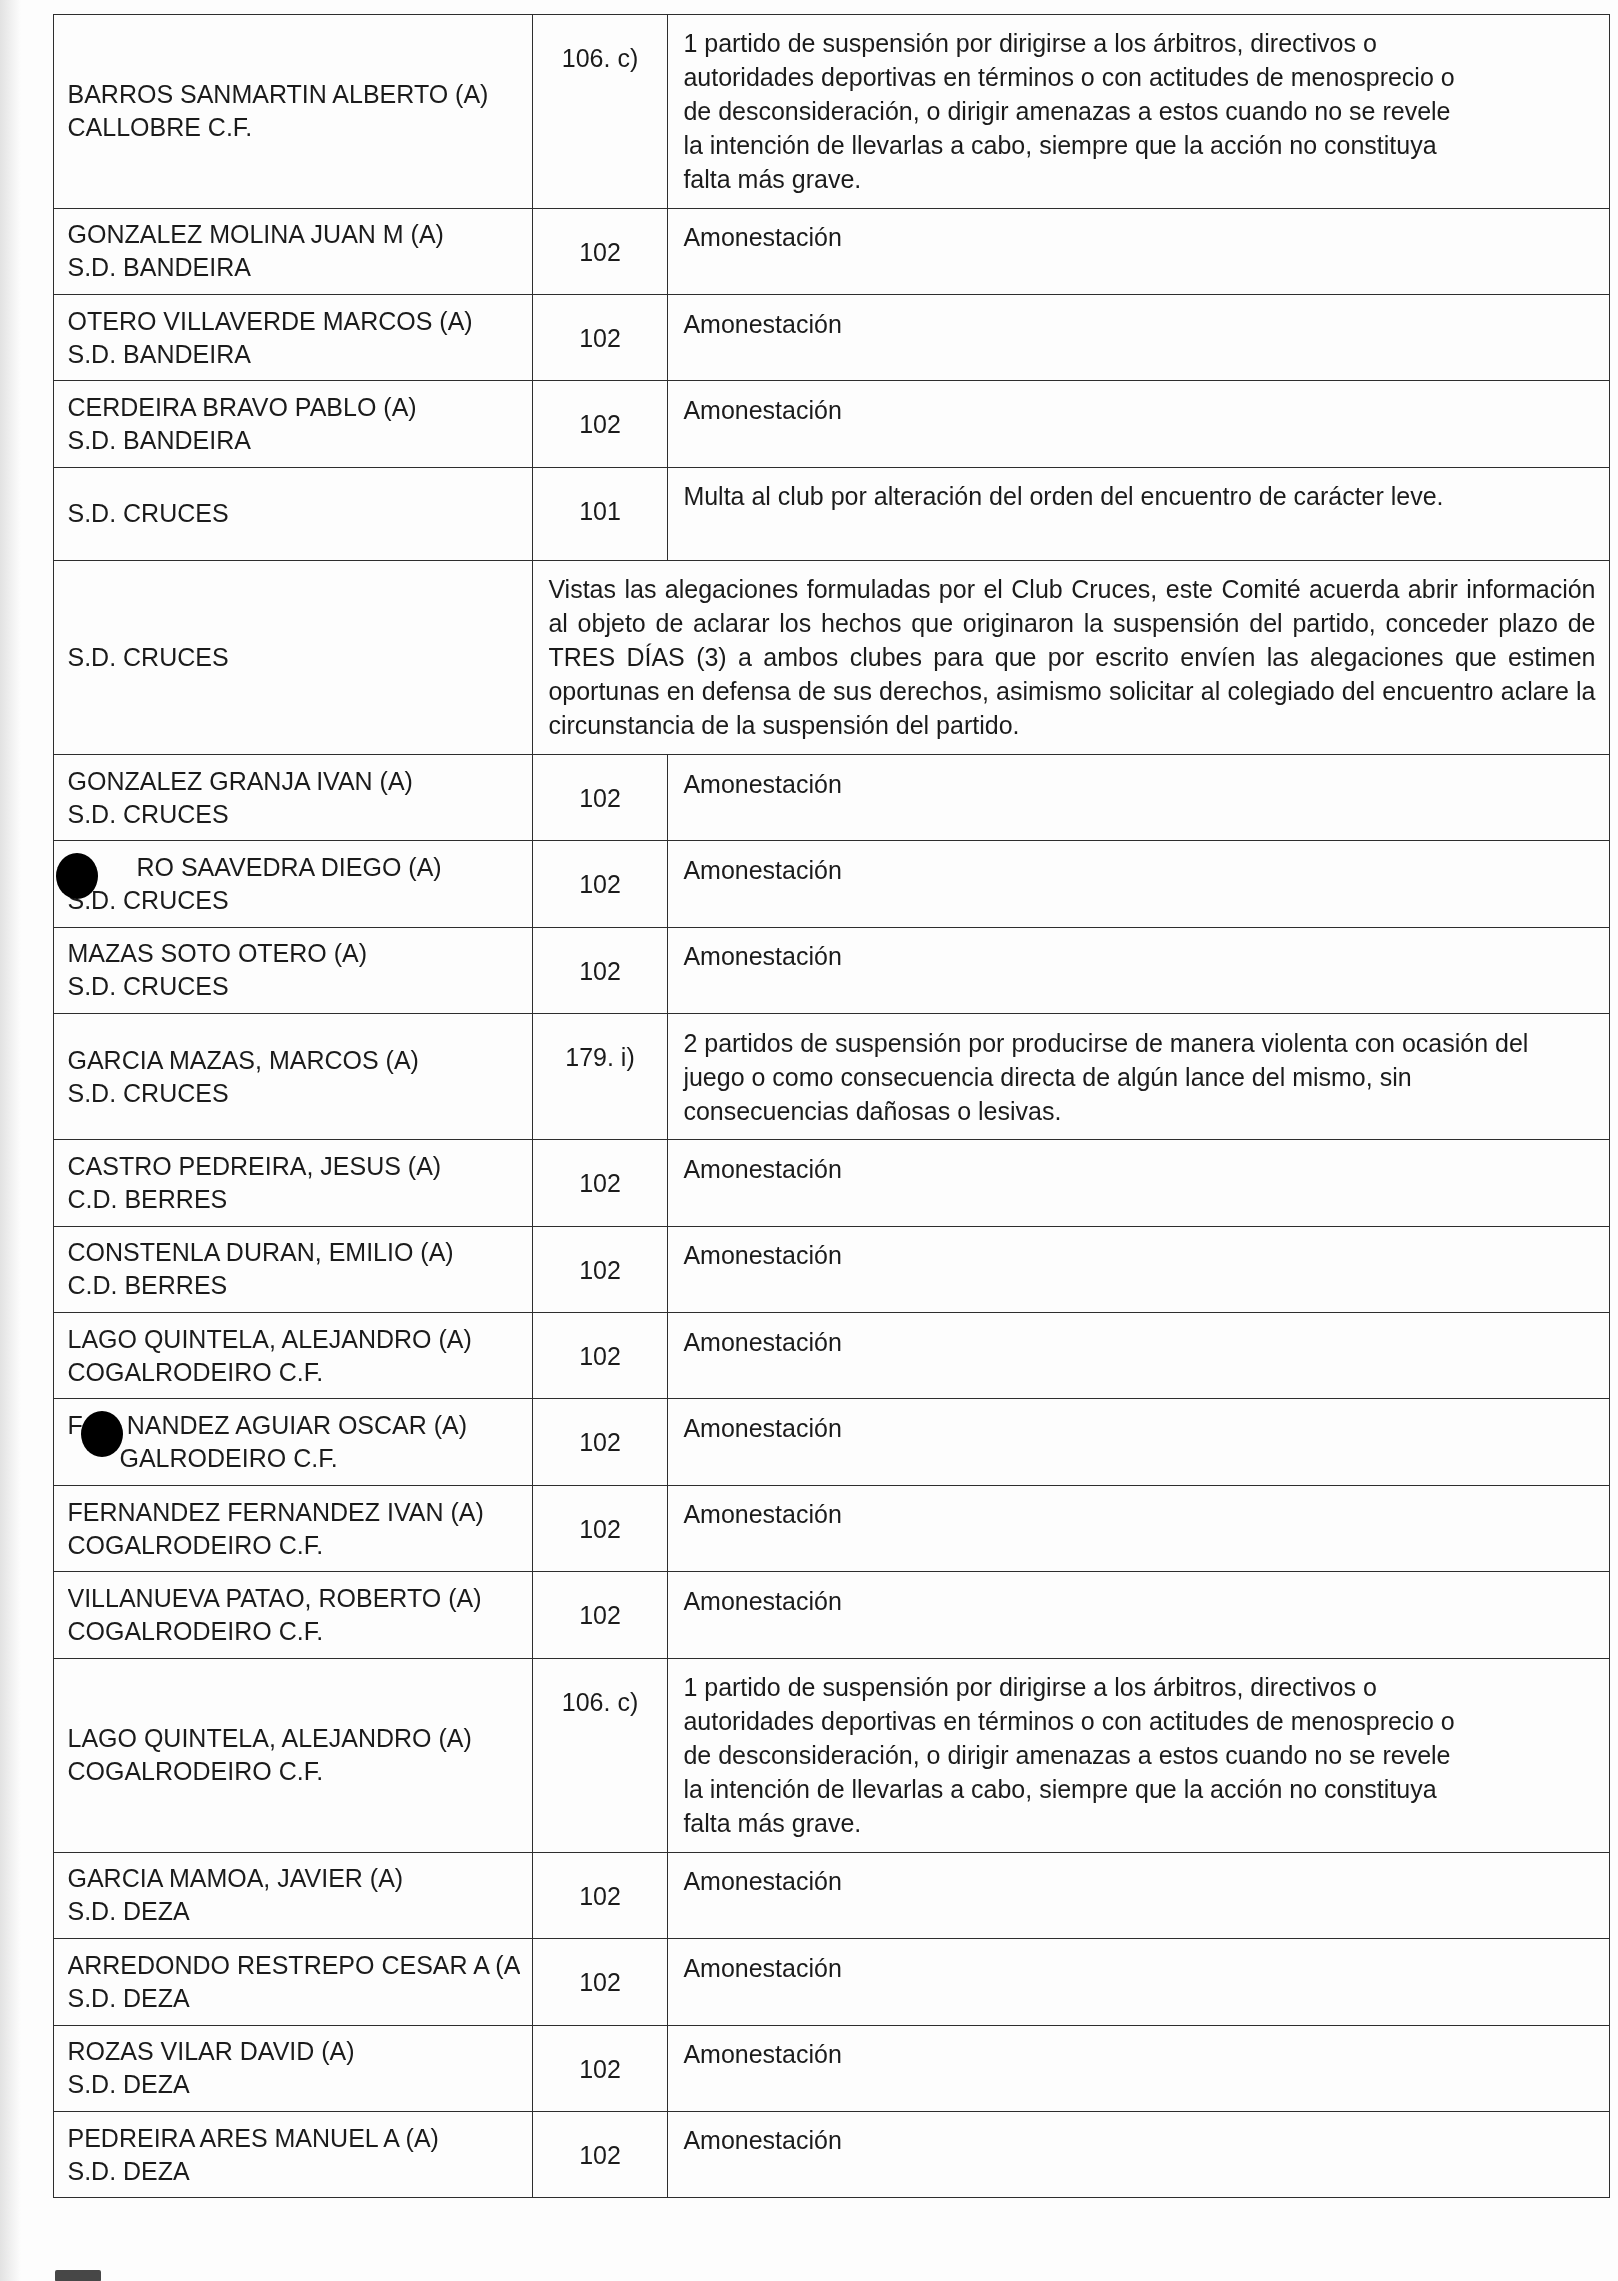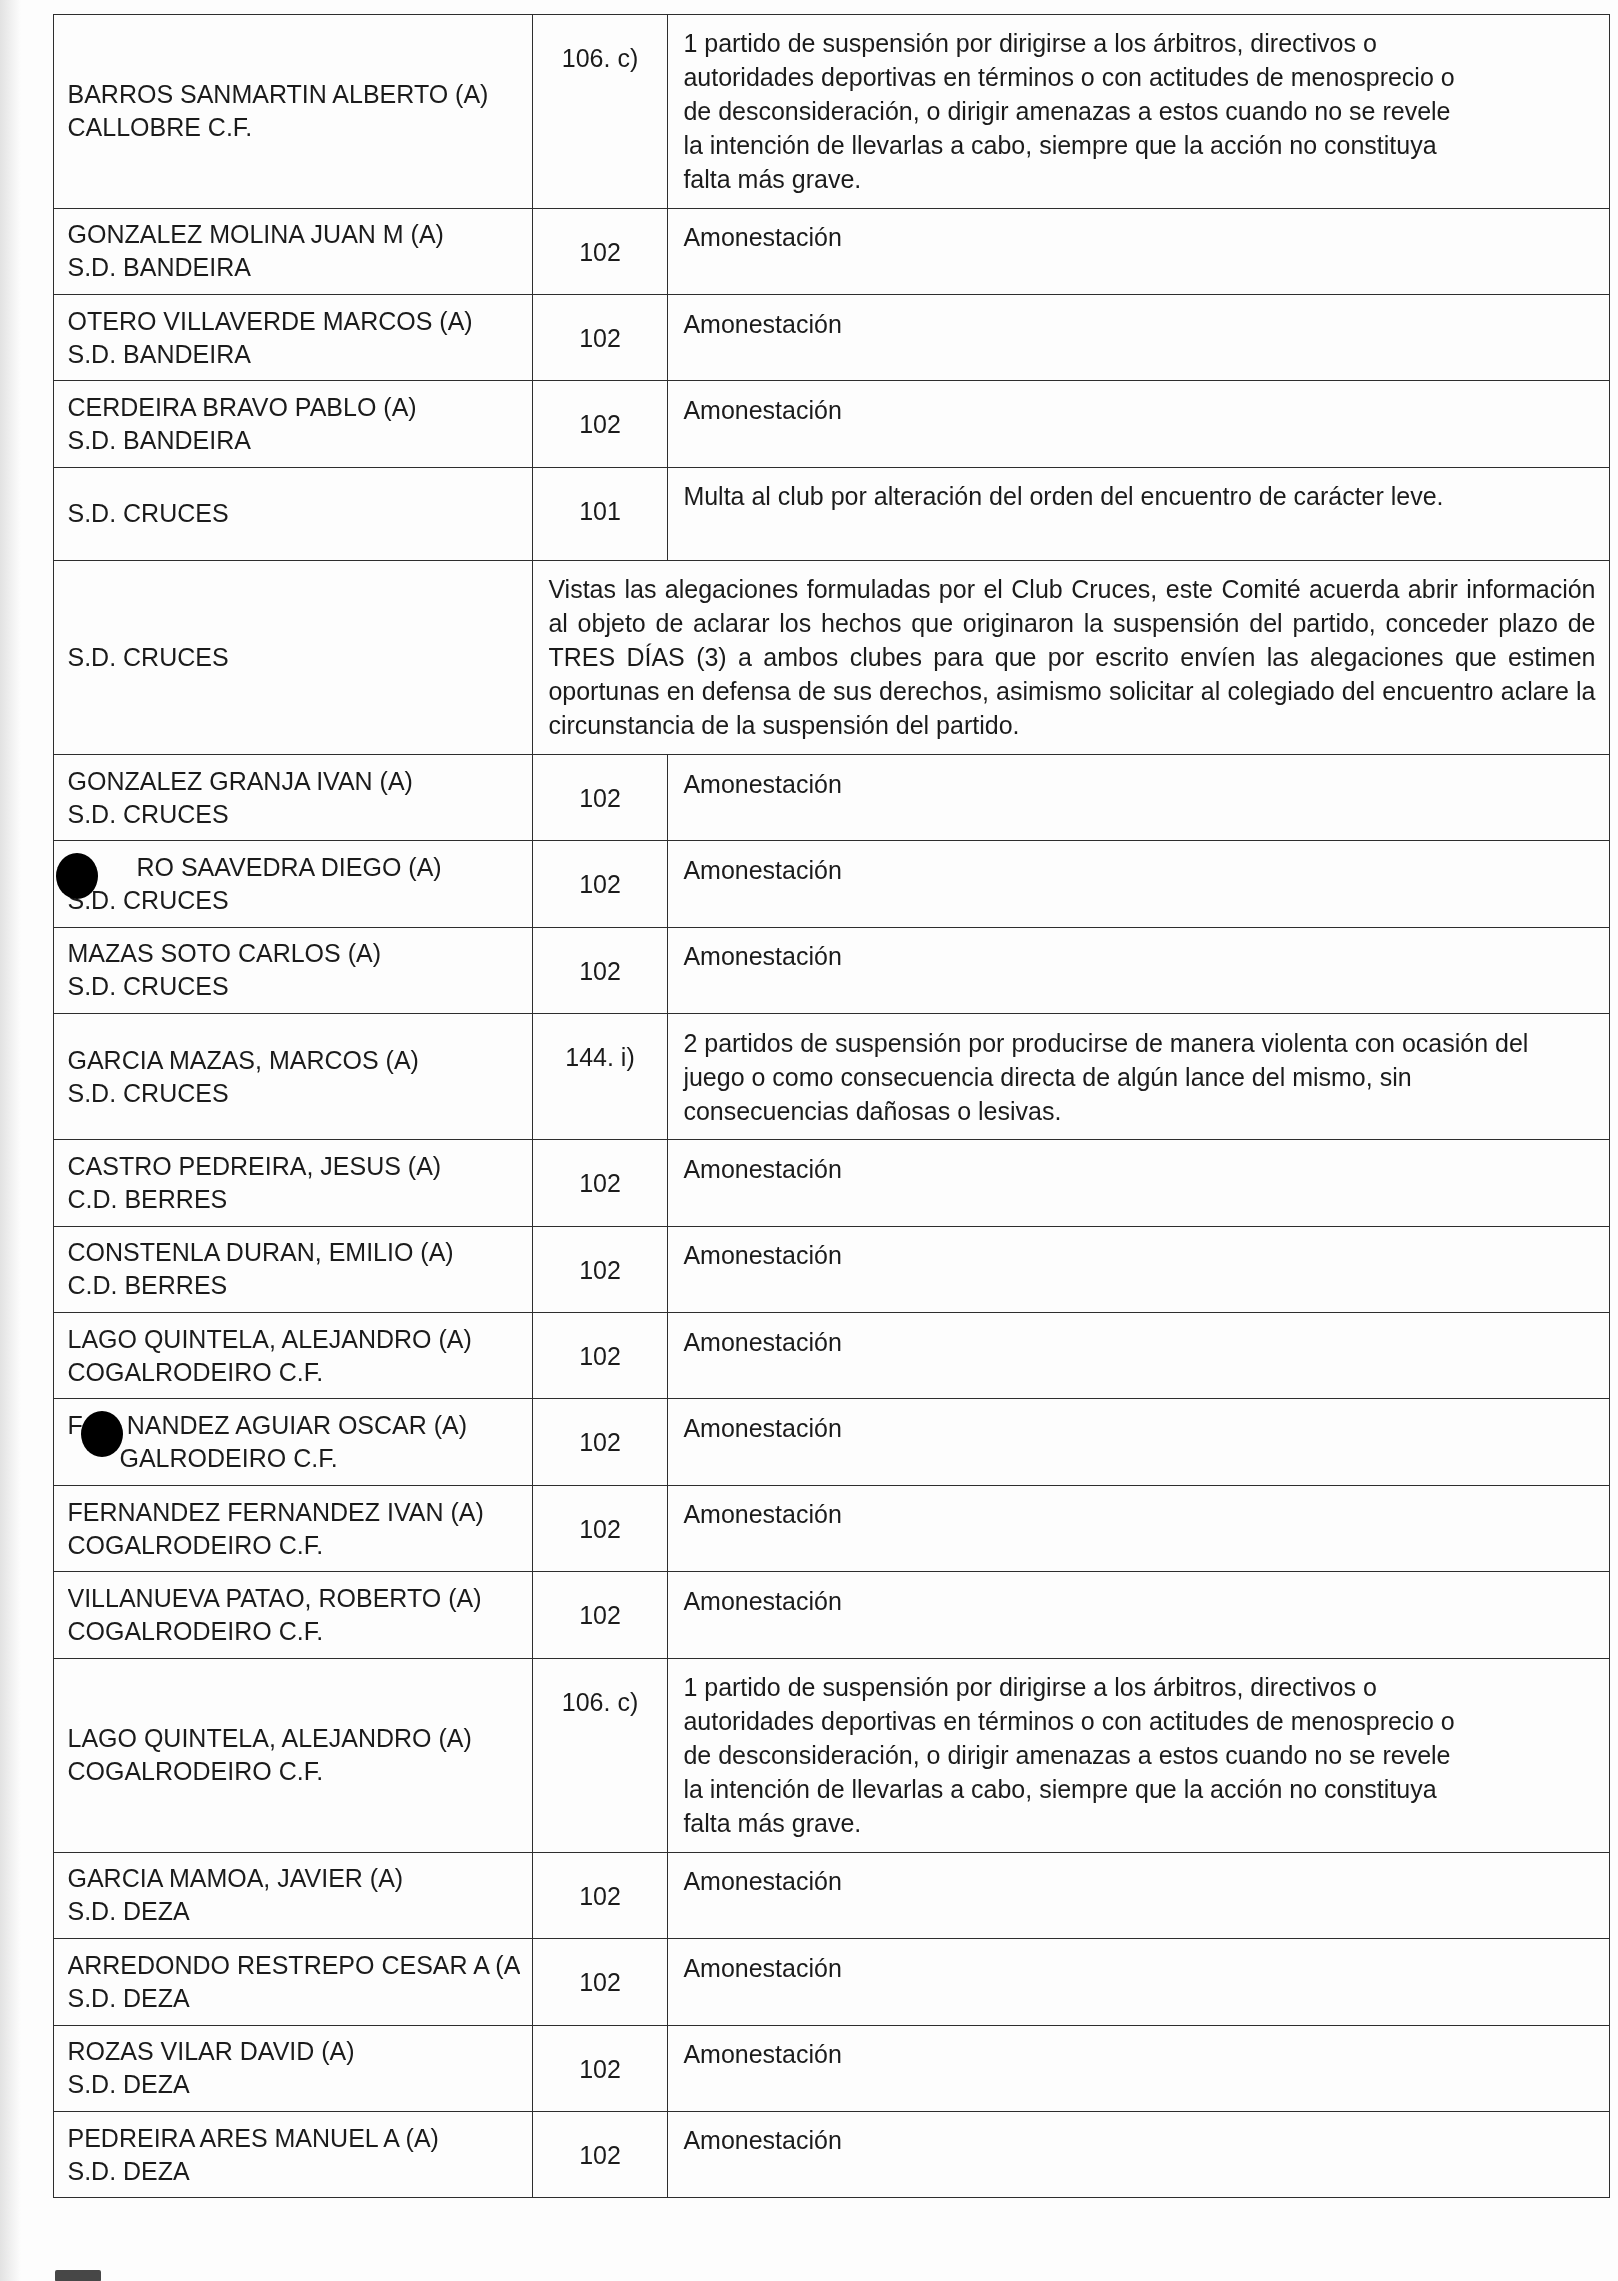--- a/index.html
+++ b/index.html
@@ -170,34 +170,34 @@
             <div class="name-line"><span class="name-text">RO SAAVEDRA DIEGO (A)</span></div>
             <div class="club-line"><span class="club-text">S.D. CRUCES</span></div>
           </td>
           <td class="c-code">102</td>
           <td class="c-sanction">
             <div class="sz full">Amonestación</div>
           </td>
         </tr>
         <tr class="row row-8">
           <td class="c-name">
-            <div class="name-line"><span class="name-text">MAZAS SOTO CARLOS (A)</span></div>
+            <div class="name-line"><span class="name-text">MAZAS SOTO OTERO (A)</span></div>
             <div class="club-line"><span class="club-text">S.D. CRUCES</span></div>
           </td>
           <td class="c-code">102</td>
           <td class="c-sanction">
             <div class="sz full">Amonestación</div>
           </td>
         </tr>
         <tr class="row row-9">
           <td class="c-name">
             <div class="name-line"><span class="name-text">GARCIA MAZAS, MARCOS (A)</span></div>
             <div class="club-line"><span class="club-text">S.D. CRUCES</span></div>
           </td>
-          <td class="c-code">144. i)</td>
+          <td class="c-code">179. i)</td>
           <td class="c-sanction">
             <div class="sz mid">2 partidos de suspensión por producirse de manera violenta con ocasión del juego o como consecuencia directa de algún lance del mismo, sin consecuencias dañosas o lesivas.</div>
           </td>
         </tr>
         <tr class="row row-10">
           <td class="c-name">
             <div class="name-line"><span class="name-text">CASTRO PEDREIRA, JESUS (A)</span></div>
             <div class="club-line"><span class="club-text">C.D. BERRES</span></div>
           </td>
           <td class="c-code">102</td>

